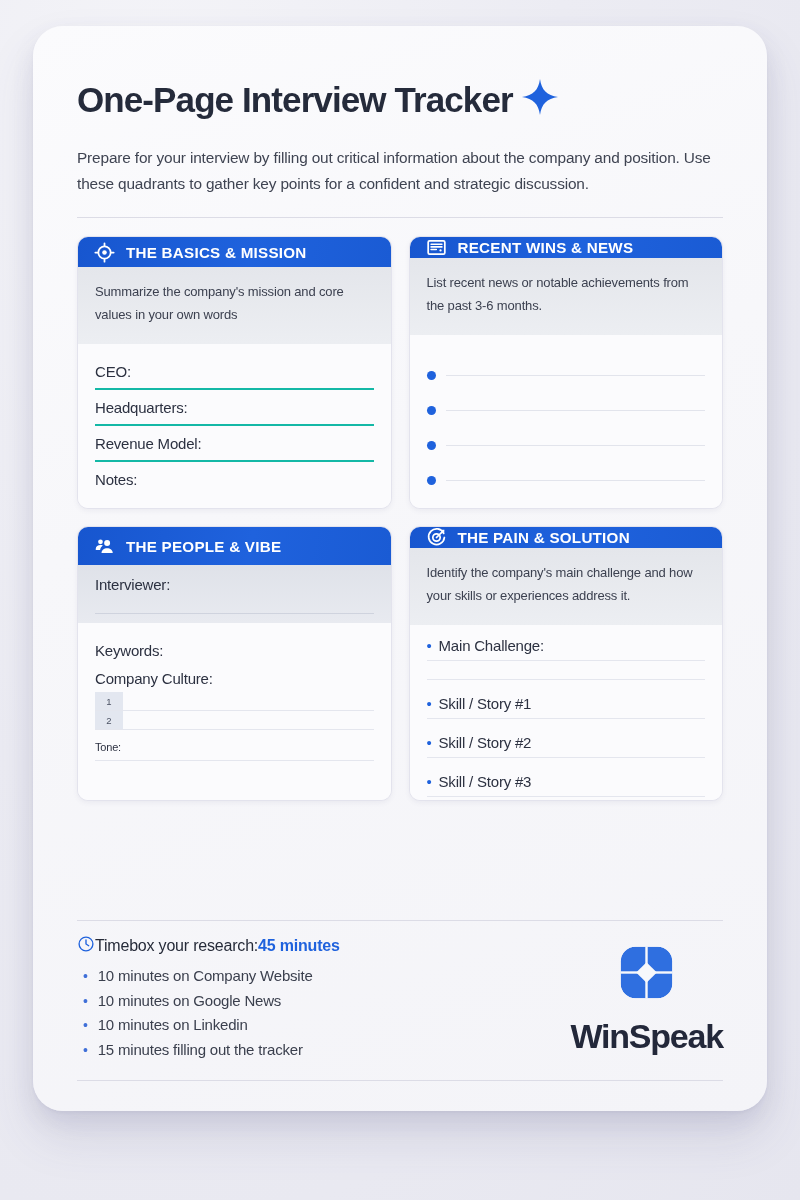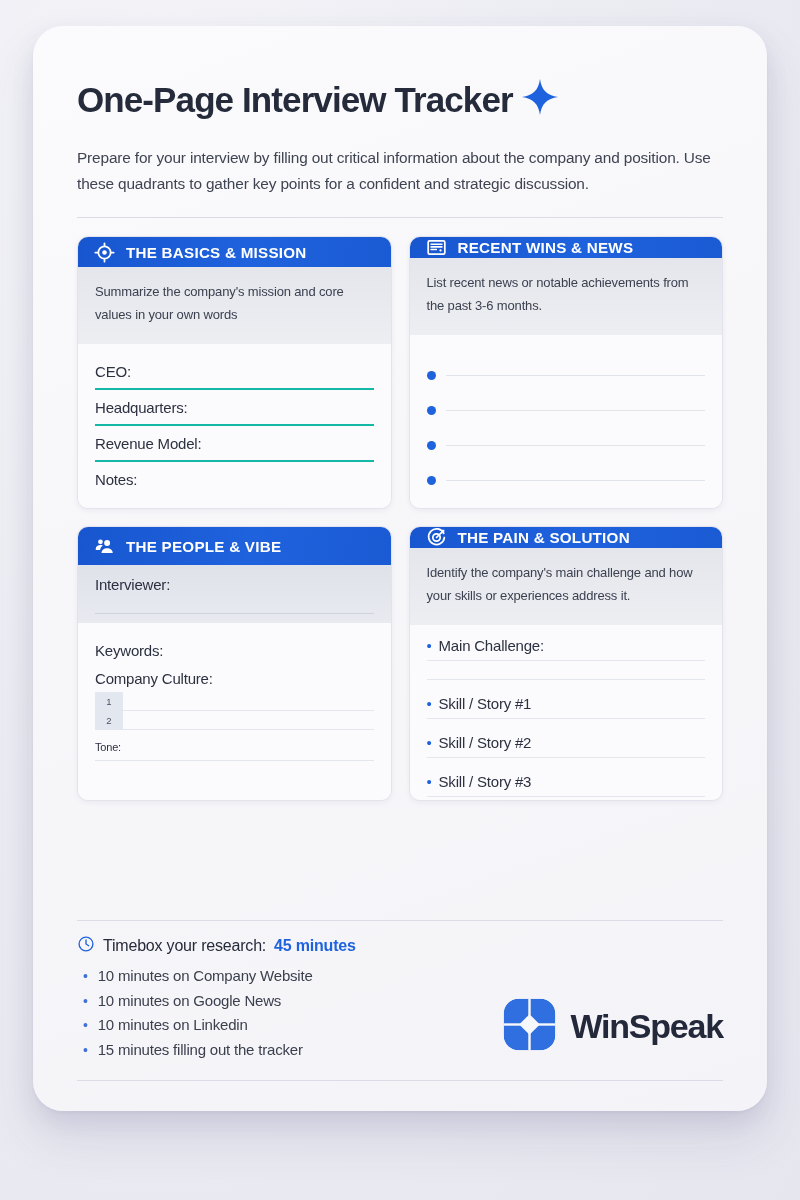--- a/index.html
+++ b/index.html
@@ -218,21 +218,21 @@
   .footer-rule { height: 1px; background: #dcdce6; }
   .footer-inner {
     display: flex;
     justify-content: space-between;
     align-items: flex-end;
     padding-top: 14px;
   }
   .timebox-head {
     display: flex;
     align-items: center;
-    gap: 8px;
+    gap: 0;
     font-size: 16px;
     color: #262b39;
     letter-spacing: -0.2px;
     margin-bottom: 7px;
   }
   .timebox-minutes { color: #1f62dd; font-weight: 600; }
   .timebox-item {
     display: flex;
     align-items: baseline;
     gap: 10px;
@@ -242,20 +242,21 @@
     letter-spacing: -0.2px;
     padding-left: 6px;
   }
   .timebox-dot { color: #3f6fd8; font-size: 14px; line-height: 1; }
 
   .brand {
     display: flex;
     align-items: center;
     gap: 13px;
     padding-bottom: 6px;
+    flex-direction: column;
   }
   .brand-name {
     font-size: 34px;
     font-weight: 700;
     color: #23283a;
     letter-spacing: -1.2px;
   }
   .footer-bottom-rule {
     margin-top: 18px;
     height: 1px;

